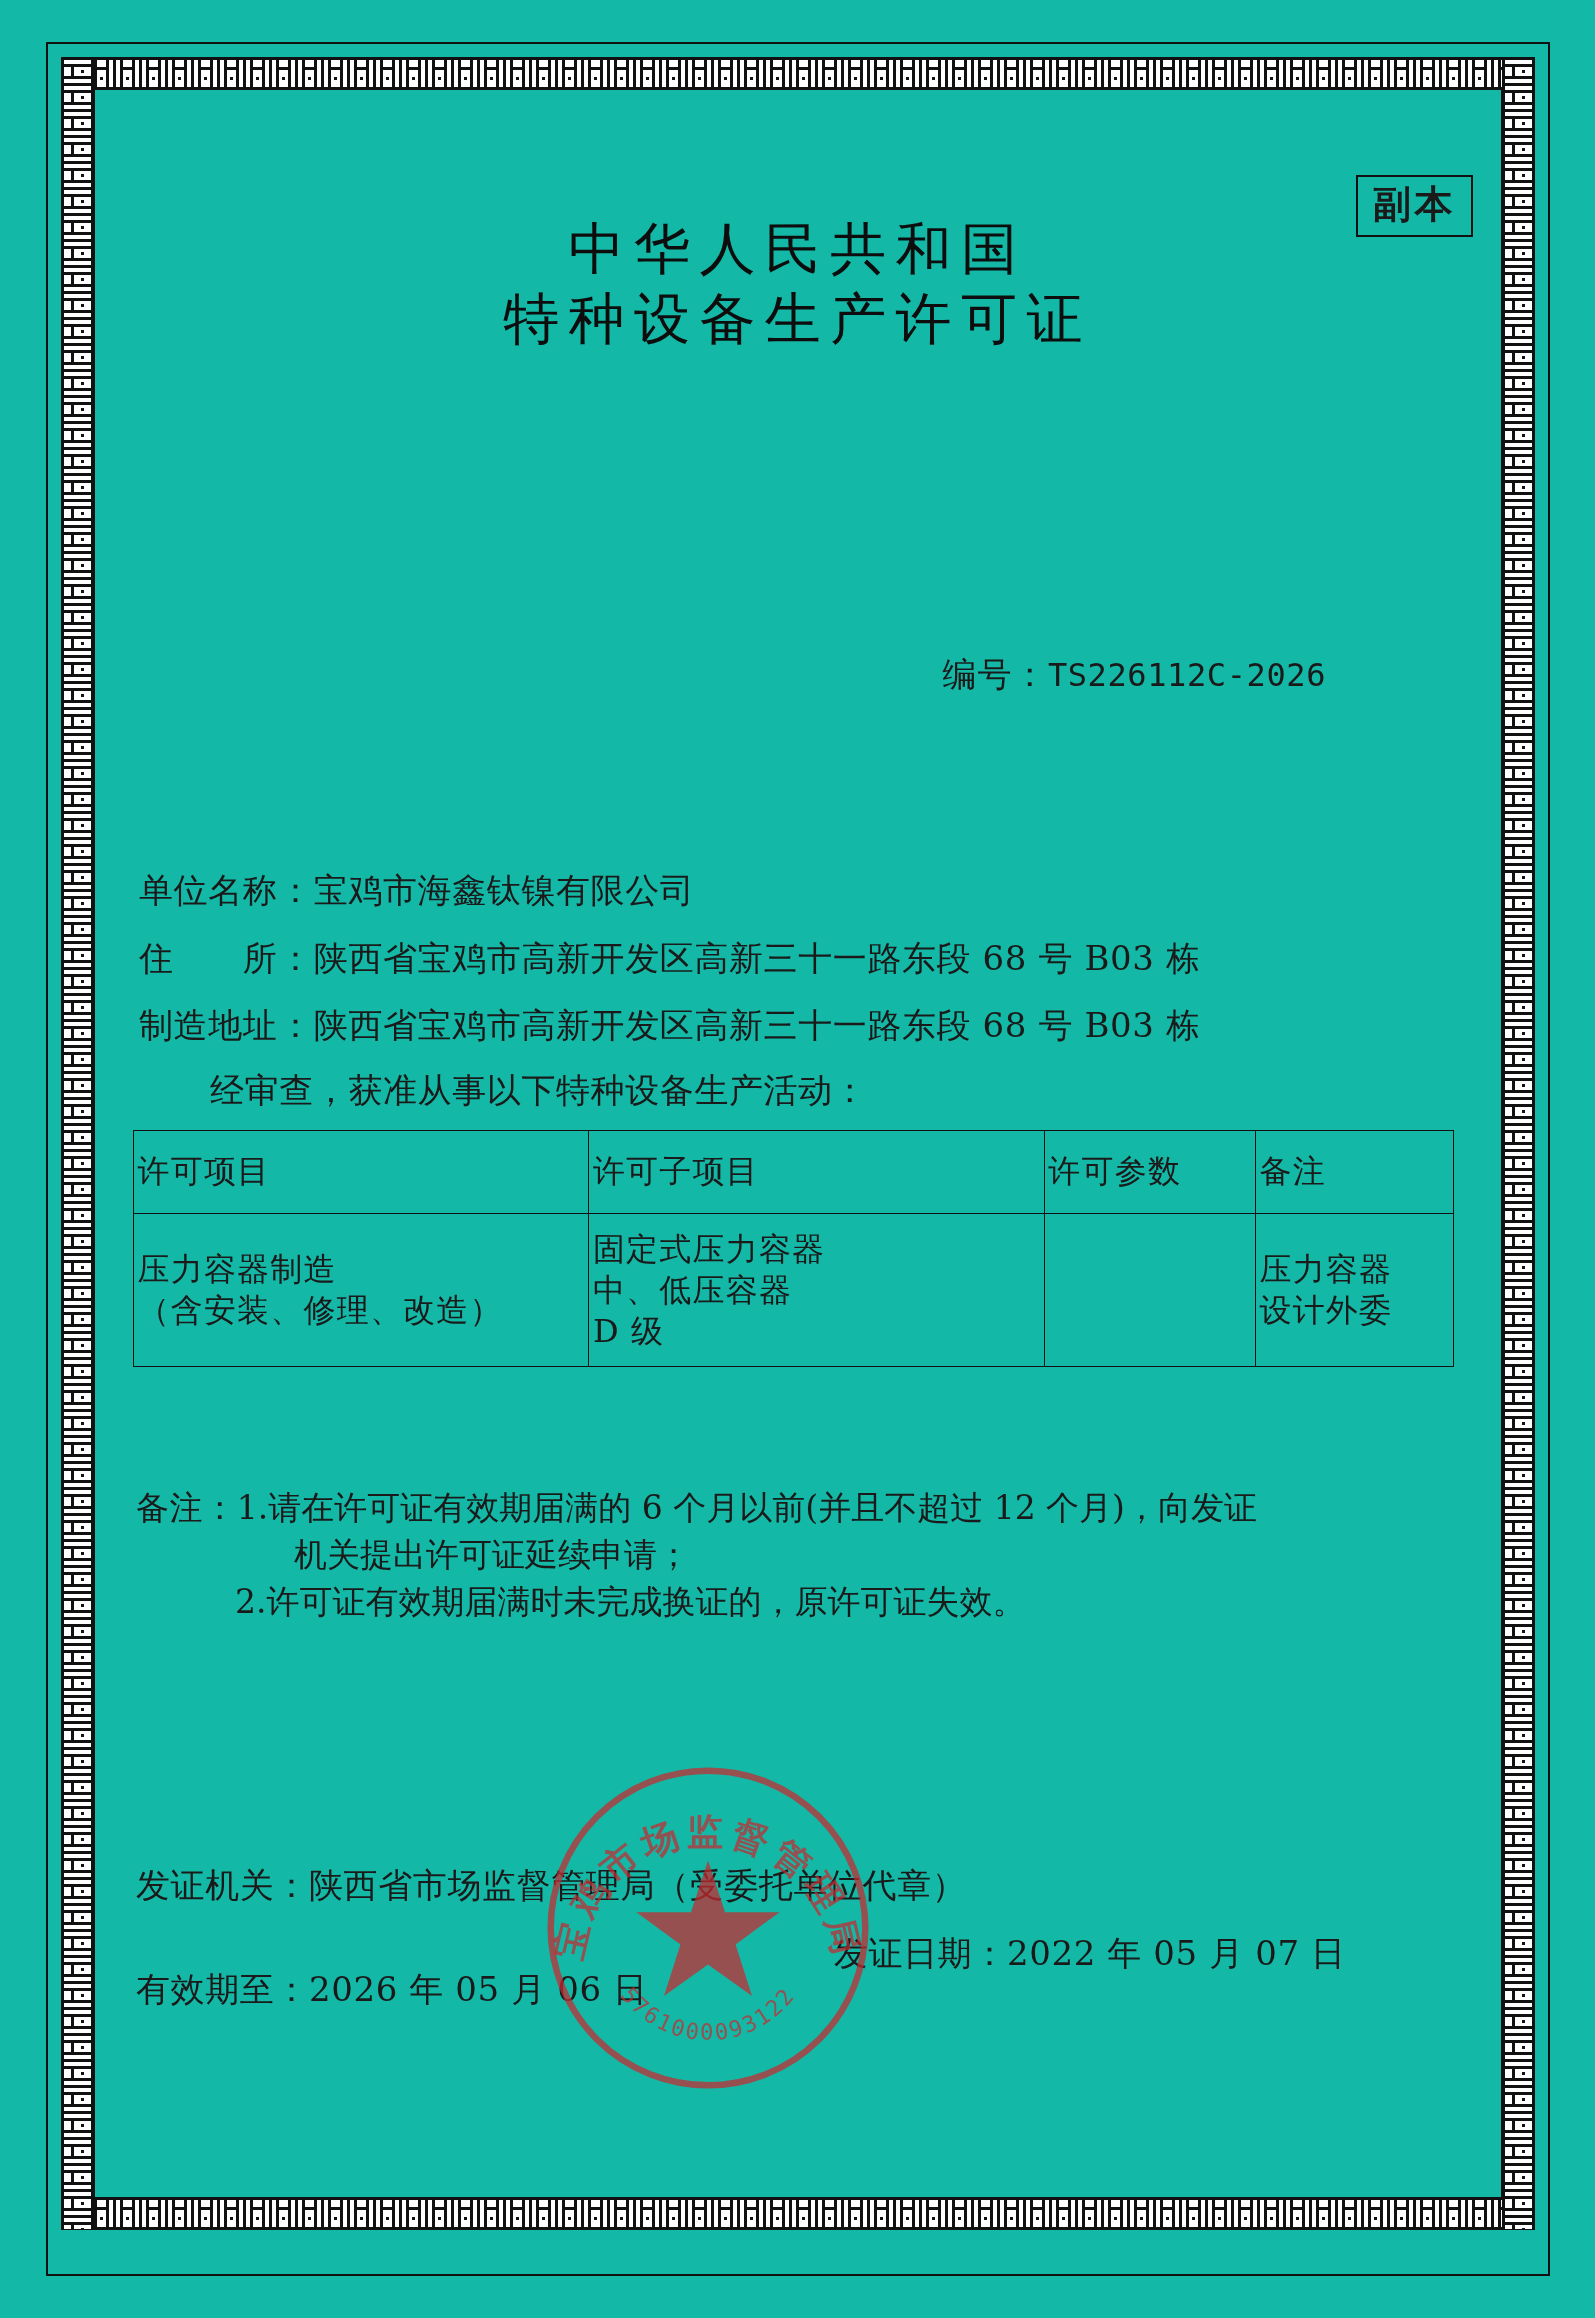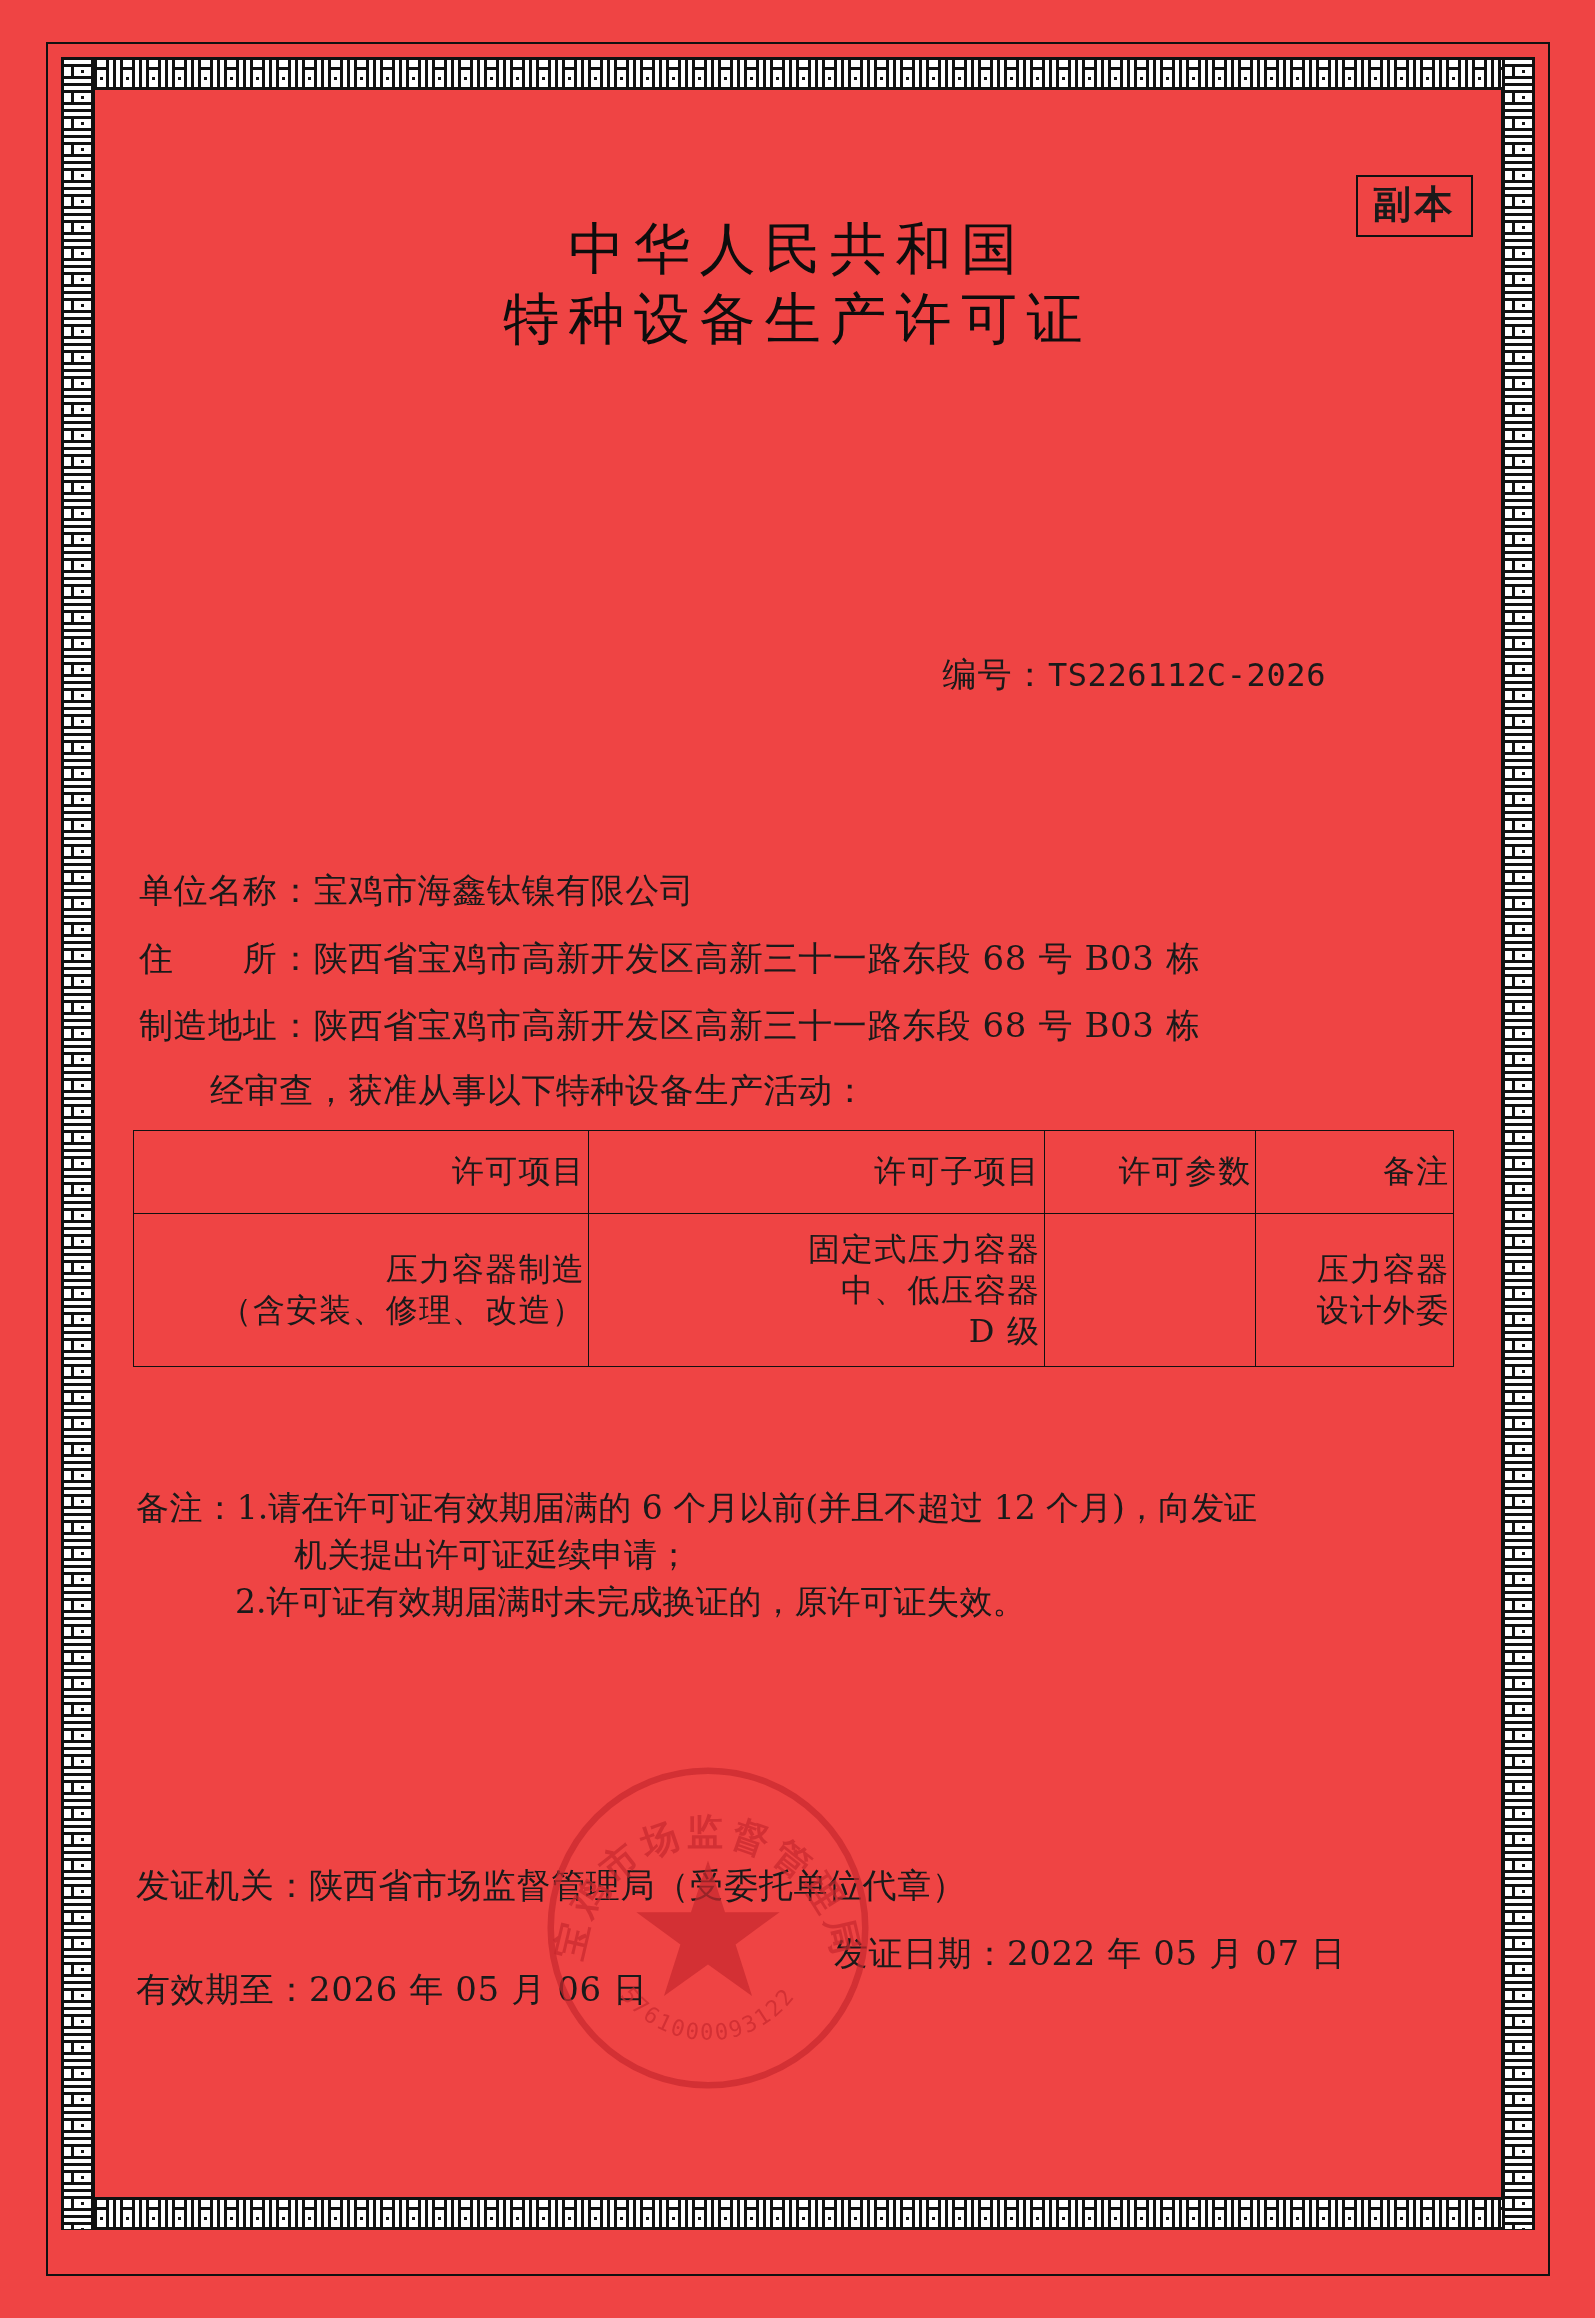--- a/index.html
+++ b/index.html
@@ -15,21 +15,21 @@
     position: relative;
     overflow: hidden;
   }
 
   
   .page {
     position: absolute;
     left: 0; top: 0;
     width: 1596px;
     height: 2319px;
-    background: #ef4444;
+    background: #14b8a6;
   }
 
   .frame-outer {
     position: absolute;
     left: 46px;
     top: 42px;
     width: 1504px;
     height: 2234px;
     border: 2.9px solid #111;
     box-sizing: border-box;
@@ -259,21 +259,21 @@
   .lic-table {
     position: absolute;
     left: 22px;
     top: 1024px;
     width: 1321px;
     border-collapse: collapse;
     table-layout: fixed;
   }
   .lic-table th, .lic-table td {
     border: 1.8px solid #111;
-    text-align: right;
+    text-align: left;
     vertical-align: middle;
     font-family: "DejaVu Serif", serif;
     font-weight: 400;
     font-size: 32px;
     letter-spacing: 1.2px;
     padding: 8.2px 3.5px;
   }
   .lic-table th {
     height: 66px;
   }

